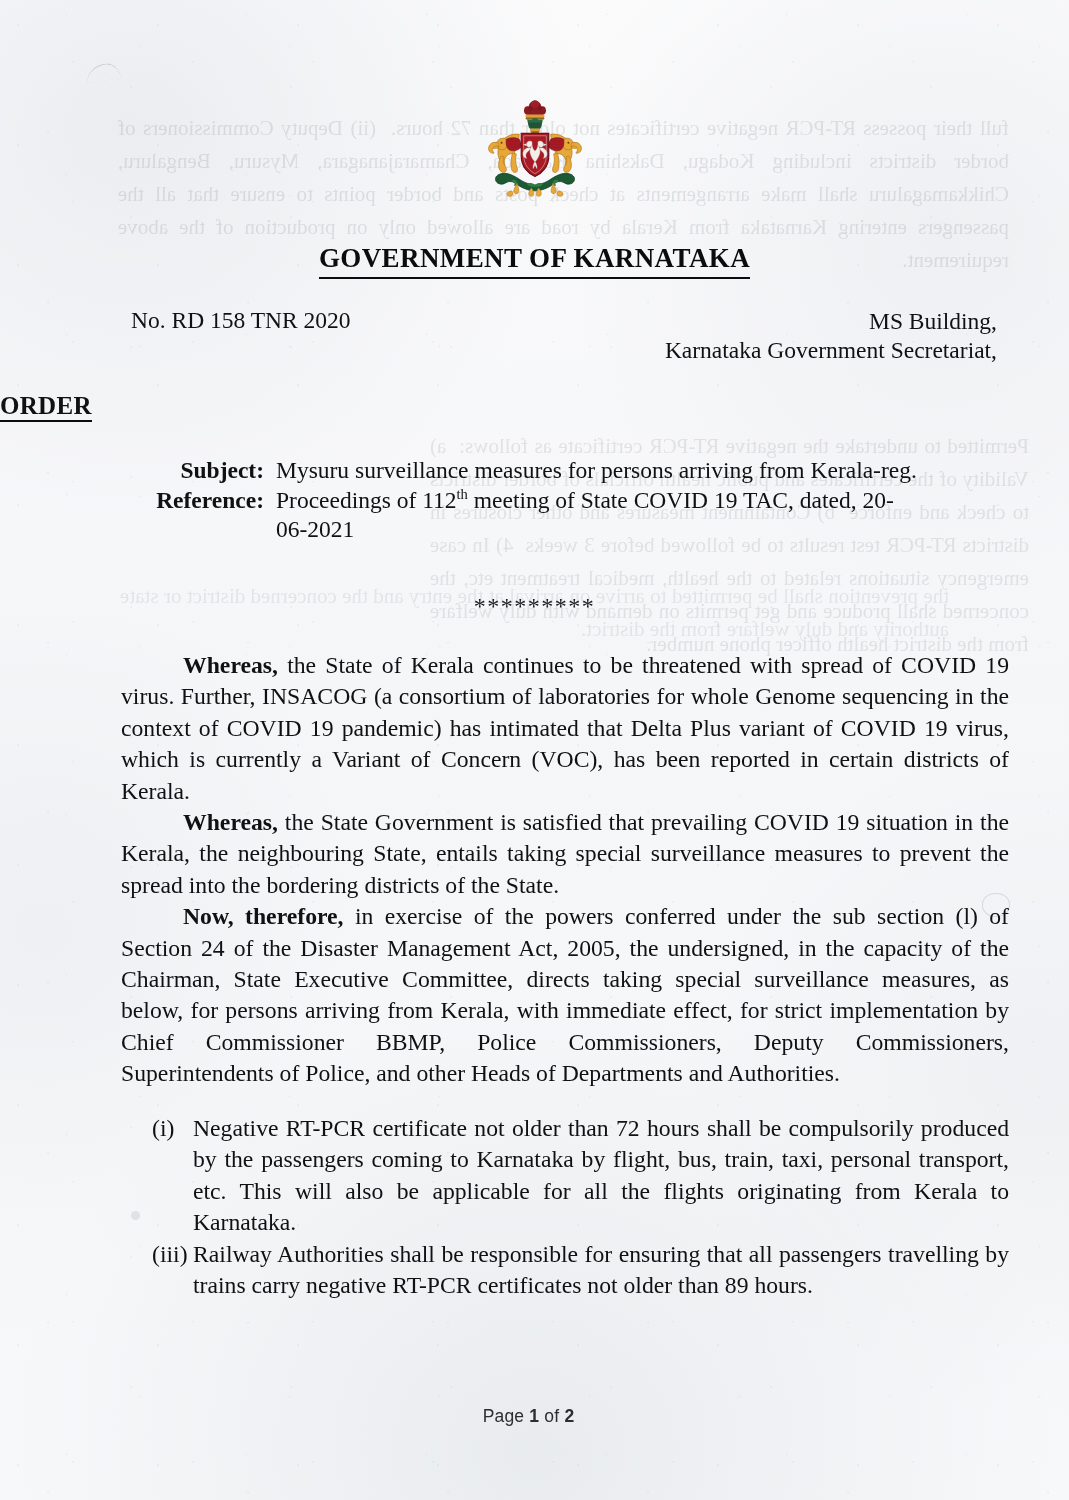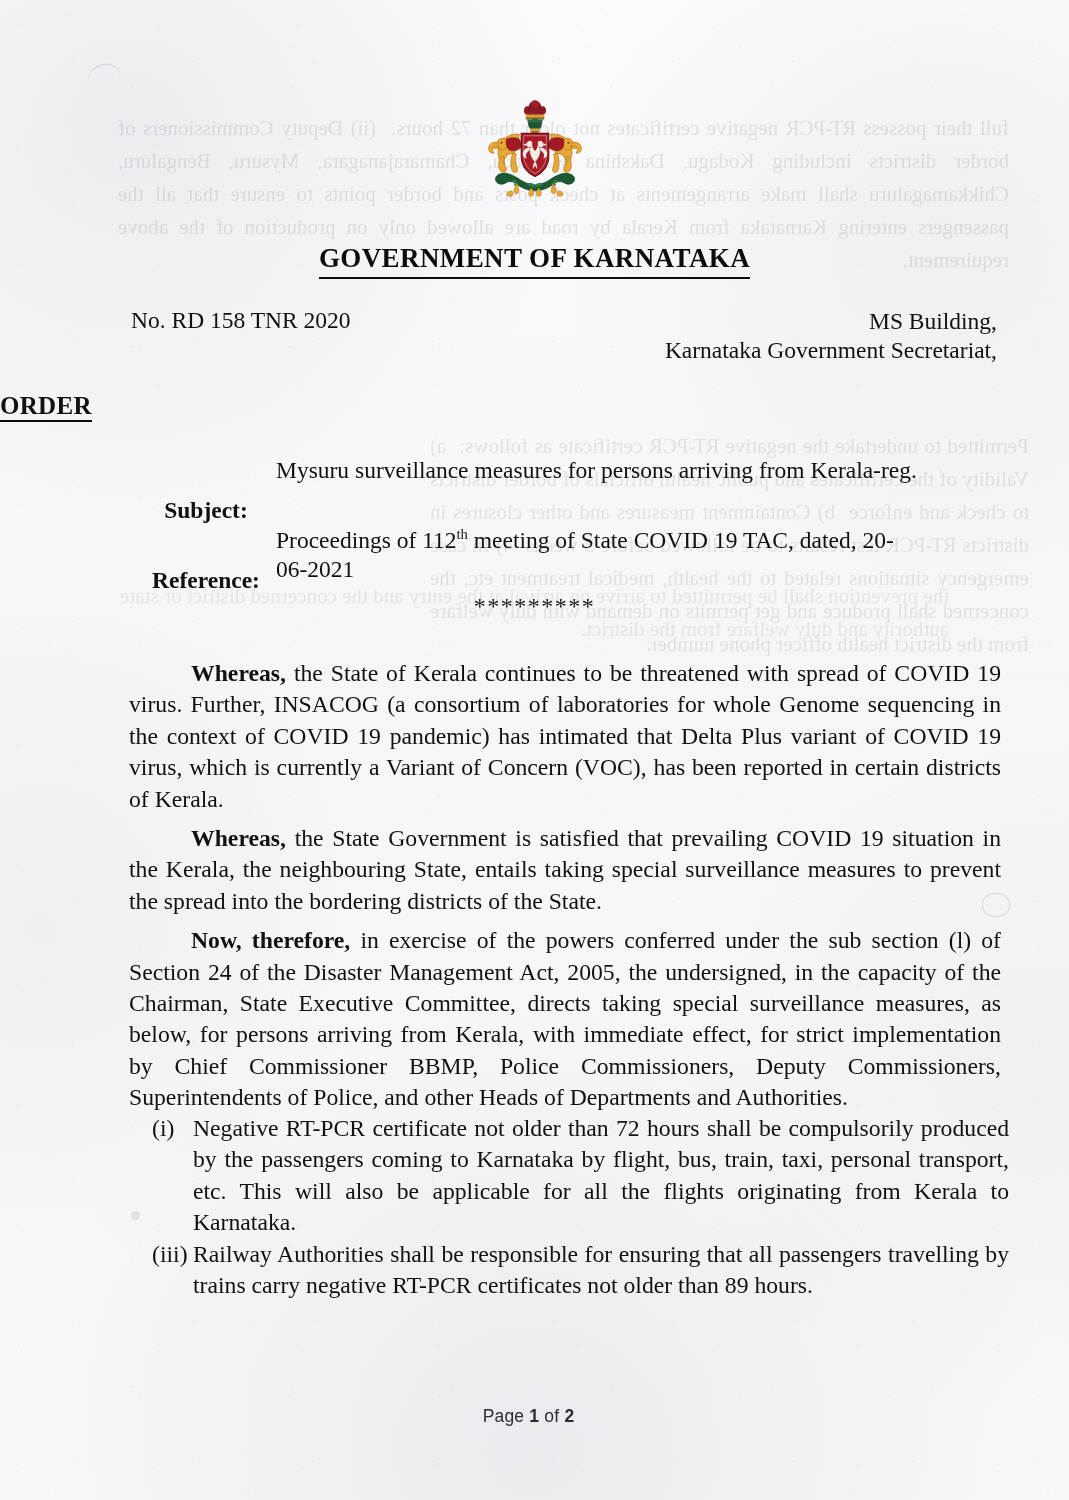--- a/index.html
+++ b/index.html
@@ -162,24 +162,23 @@
     line-height: 29.5px;
   }
   .meta-row {
     display: flex;
     align-items: flex-start;
   }
   .meta-label {
     width: 128px;
     flex: 0 0 128px;
     font-weight: bold;
-    text-align: center;
+    text-align: right;
     padding-right: 12px;
     box-sizing: border-box;
-    margin-top: 40px;
   }
   .meta-value {
     flex: 1 1 auto;
   }
   .meta-value sup {
     font-size: 0.62em;
     vertical-align: super;
     line-height: 0;
   }
 
@@ -200,21 +199,21 @@
     position: absolute;
     left: 121px;
     right: 60px;
     top: 650px;
     font-size: 23.7px;
     line-height: 31.4px;
     text-align: justify;
     text-justify: inter-word;
   }
   .body-block p {
-    margin: 8px;
+    margin: 0;
     text-indent: 62px;
   }
   .body-block p b {
     font-weight: bold;
   }
 
   
   .clause-list {
     position: absolute;
     left: 121px;

